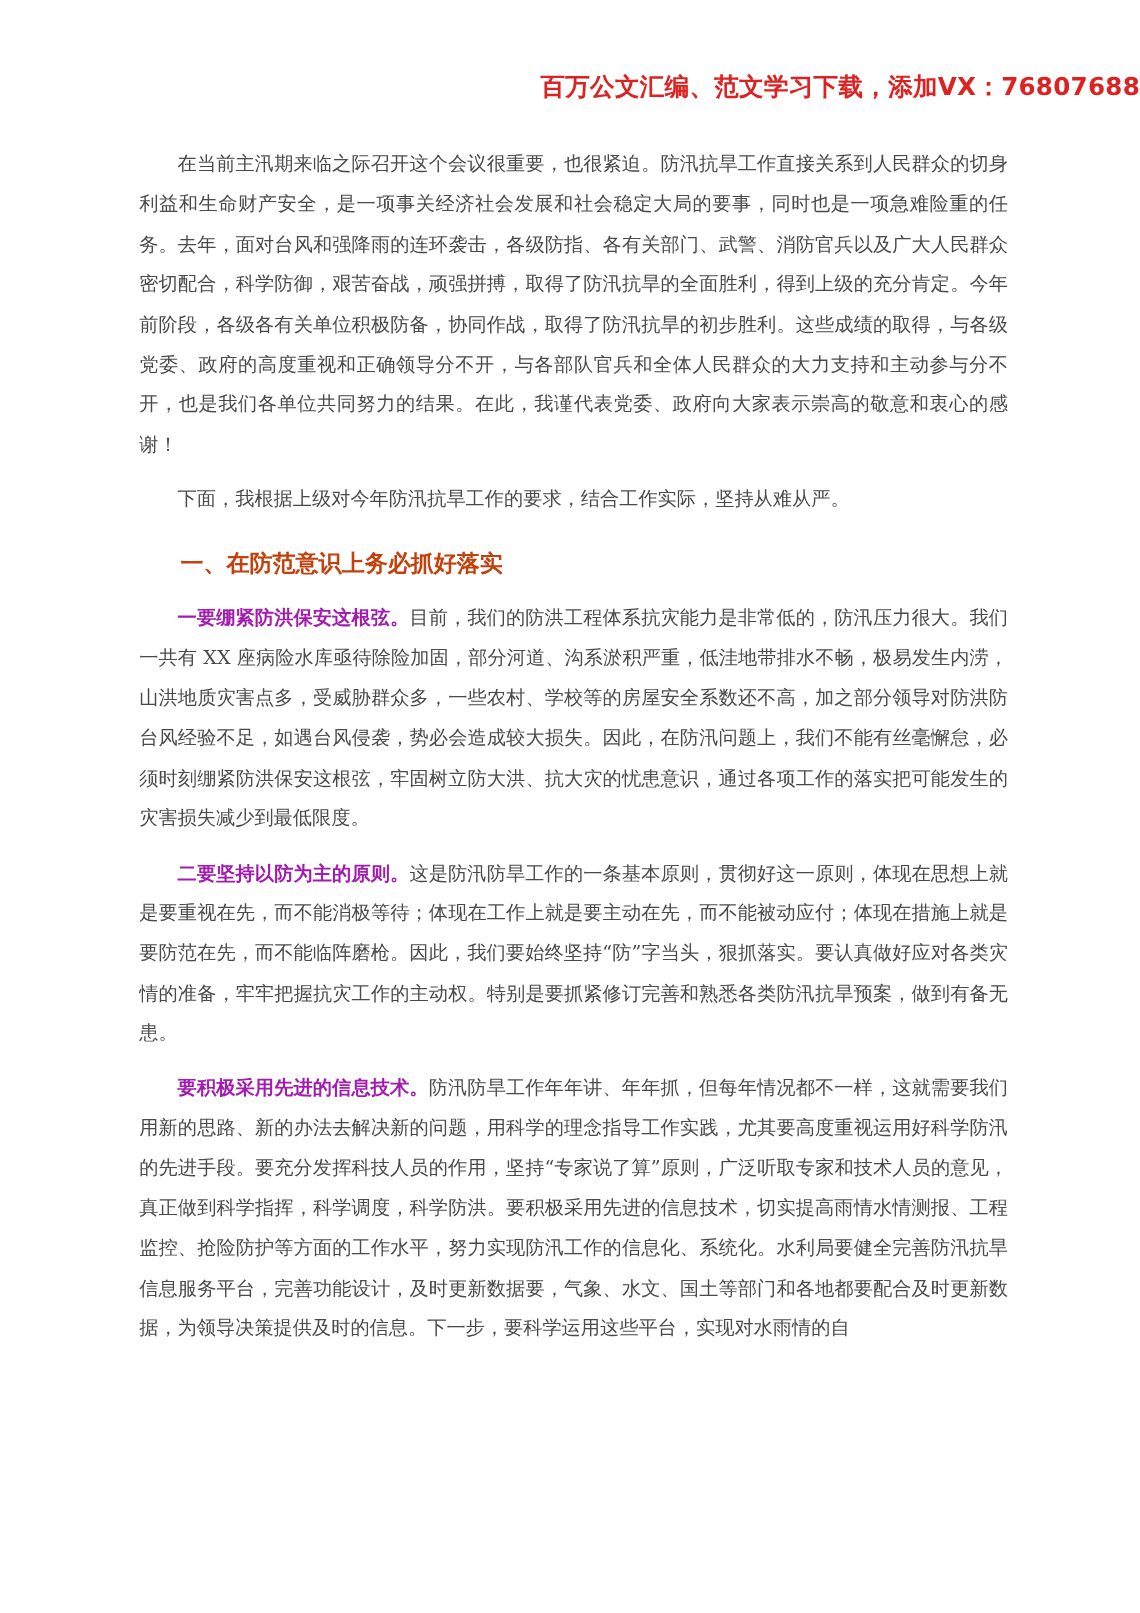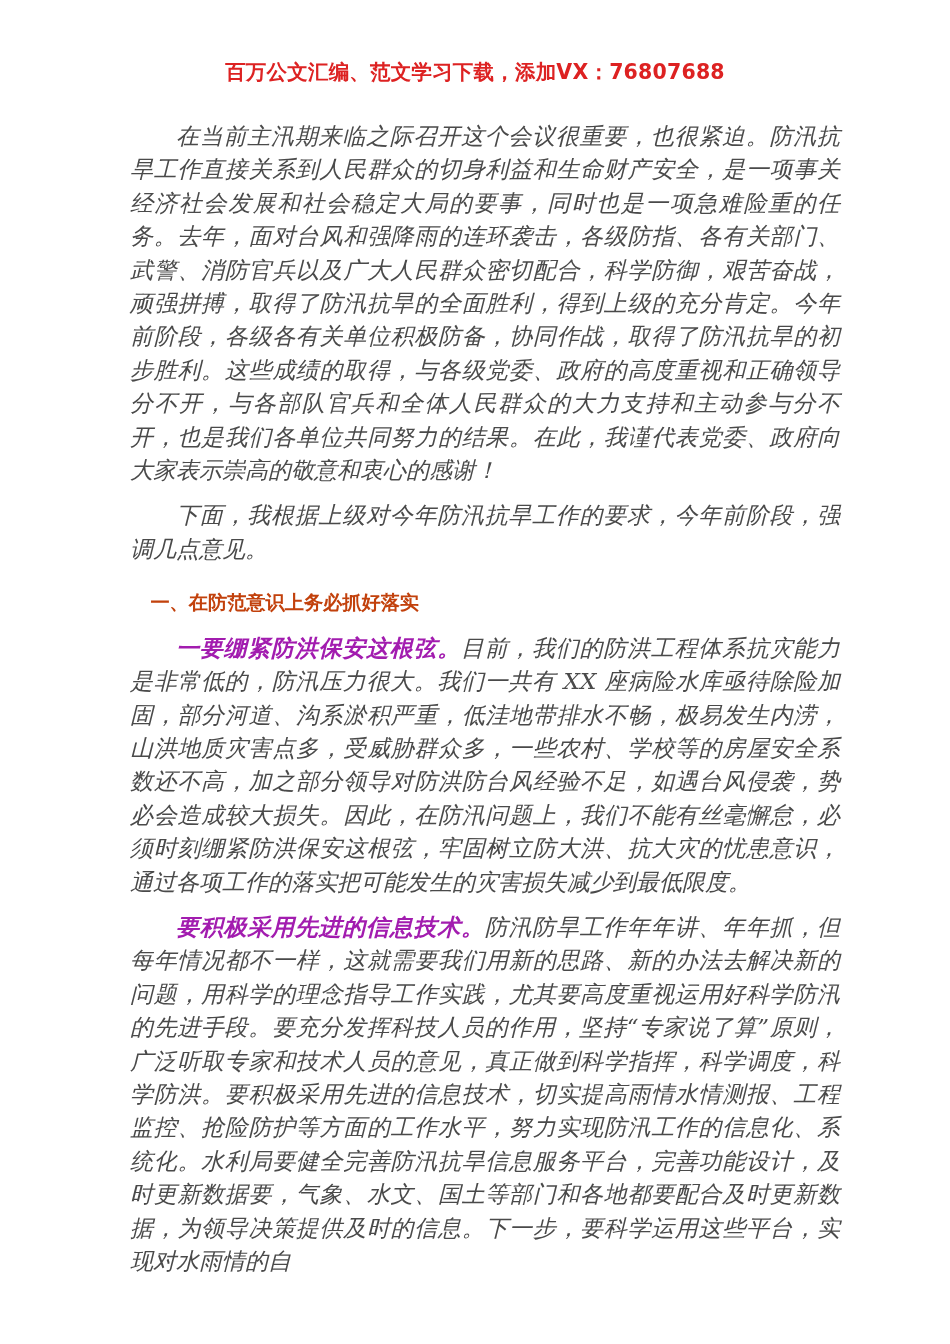--- a/index.html
+++ b/index.html
@@ -19,44 +19,43 @@
     height: 1344px;
     background: #ffffff;
     box-sizing: border-box;
     overflow: hidden;
   }
   .watermark-header {
     position: absolute;
     top: 58px;
     left: 0;
     width: 950px;
-    text-align: center;
+    text-align: right;
     color: #dd2222;
     font-size: 20.5px;
     font-weight: 700;
     letter-spacing: 0.2px;
     font-family: "DejaVu Sans", "Liberation Sans", sans-serif;
     white-space: nowrap;
   }
   .doc-body {
     position: absolute;
     top: 120px;
     left: 112px;
     width: 728px;
   }
   p.para {
-    margin: 0 0 0 18px;
-    font-size: 23px;
+    margin: 0 0 0 4px;
+    font-size: 16px;
     line-height: 33.4px;
     color: #4a4a4a;
     text-align: justify;
     text-justify: inter-ideograph;
     text-indent: 2em;
     font-family: "DejaVu Serif", "Liberation Serif", serif;
-    font-style: italic;
   }
   p.para + p.para {
     margin-top: 12px;
   }
   p.heading {
     margin: 20px 0 12px 0;
     font-size: 19.2px;
     line-height: 33.4px;
     color: #c2410c;
     font-weight: 700;
@@ -74,24 +73,25 @@
 <body>
 
 <div class="page">
 
   <div class="watermark-header">百万公文汇编、范文学习下载，添加VX：76807688</div>
 
   <div class="doc-body">
 
     <p class="para">在当前主汛期来临之际召开这个会议很重要，也很紧迫。防汛抗旱工作直接关系到人民群众的切身利益和生命财产安全，是一项事关经济社会发展和社会稳定大局的要事，同时也是一项急难险重的任务。去年，面对台风和强降雨的连环袭击，各级防指、各有关部门、武警、消防官兵以及广大人民群众密切配合，科学防御，艰苦奋战，顽强拼搏，取得了防汛抗旱的全面胜利，得到上级的充分肯定。今年前阶段，各级各有关单位积极防备，协同作战，取得了防汛抗旱的初步胜利。这些成绩的取得，与各级党委、政府的高度重视和正确领导分不开，与各部队官兵和全体人民群众的大力支持和主动参与分不开，也是我们各单位共同努力的结果。在此，我谨代表党委、政府向大家表示崇高的敬意和衷心的感谢！</p>
 
-    <p class="para">下面，我根据上级对今年防汛抗旱工作的要求，今年前阶段，强调几点意见。</p>
+    <p class="para">下面，我根据上级对今年防汛抗旱工作的要求，结合工作实际，坚持从难从严。</p>
 
     <p class="heading">一、在防范意识上务必抓好落实</p>
 
 
     <p class="para"><span class="lead">一要绷紧防洪保安这根弦。</span><span>目前，我们的防洪工程体系抗灾能力是非常低的，防汛压力很大。我们一共有 XX 座病险水库亟待除险加固，部分河道、沟系淤积严重，低洼地带排水不畅，极易发生内涝，山洪地质灾害点多，受威胁群众多，一些农村、学校等的房屋安全系数还不高，加之部分领导对防洪防台风经验不足，如遇台风侵袭，势必会造成较大损失。因此，在防汛问题上，我们不能有丝毫懈怠，必须时刻绷紧防洪保安这根弦，牢固树立防大洪、抗大灾的忧患意识，通过各项工作的落实把可能发生的灾害损失减少到最低限度。</span></p>
 
+    <p class="para"><span class="lead">二要坚持以防为主的原则。</span><span>这是防汛防旱工作的一条基本原则，贯彻好这一原则，体现在思想上就是要重视在先，而不能消极等待；体现在工作上就是要主动在先，而不能被动应付；体现在措施上就是要防范在先，而不能临阵磨枪。因此，我们要始终坚持“防”字当头，狠抓落实。要认真做好应对各类灾情的准备，牢牢把握抗灾工作的主动权。特别是要抓紧修订完善和熟悉各类防汛抗旱预案，做到有备无患。</span></p>
 
     <p class="para"><span class="lead">要积极采用先进的信息技术。</span><span>防汛防旱工作年年讲、年年抓，但每年情况都不一样，这就需要我们用新的思路、新的办法去解决新的问题，用科学的理念指导工作实践，尤其要高度重视运用好科学防汛的先进手段。要充分发挥科技人员的作用，坚持“专家说了算”原则，广泛听取专家和技术人员的意见，真正做到科学指挥，科学调度，科学防洪。要积极采用先进的信息技术，切实提高雨情水情测报、工程监控、抢险防护等方面的工作水平，努力实现防汛工作的信息化、系统化。水利局要健全完善防汛抗旱信息服务平台，完善功能设计，及时更新数据要，气象、水文、国土等部门和各地都要配合及时更新数据，为领导决策提供及时的信息。下一步，要科学运用这些平台，实现对水雨情的自</span></p>
 
   </div>
 </div>
 
 </body></html>

